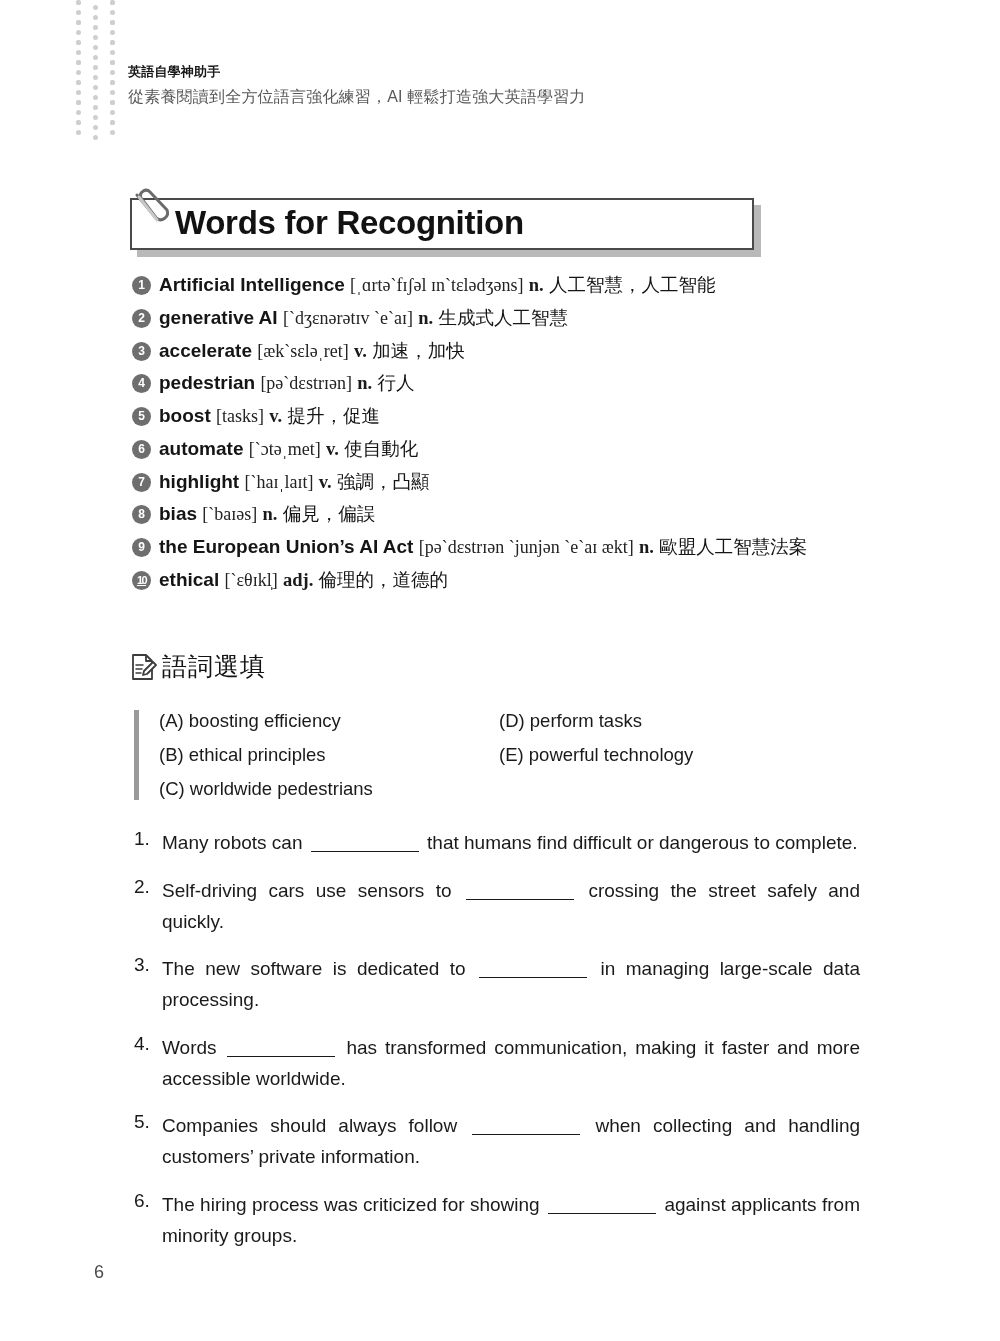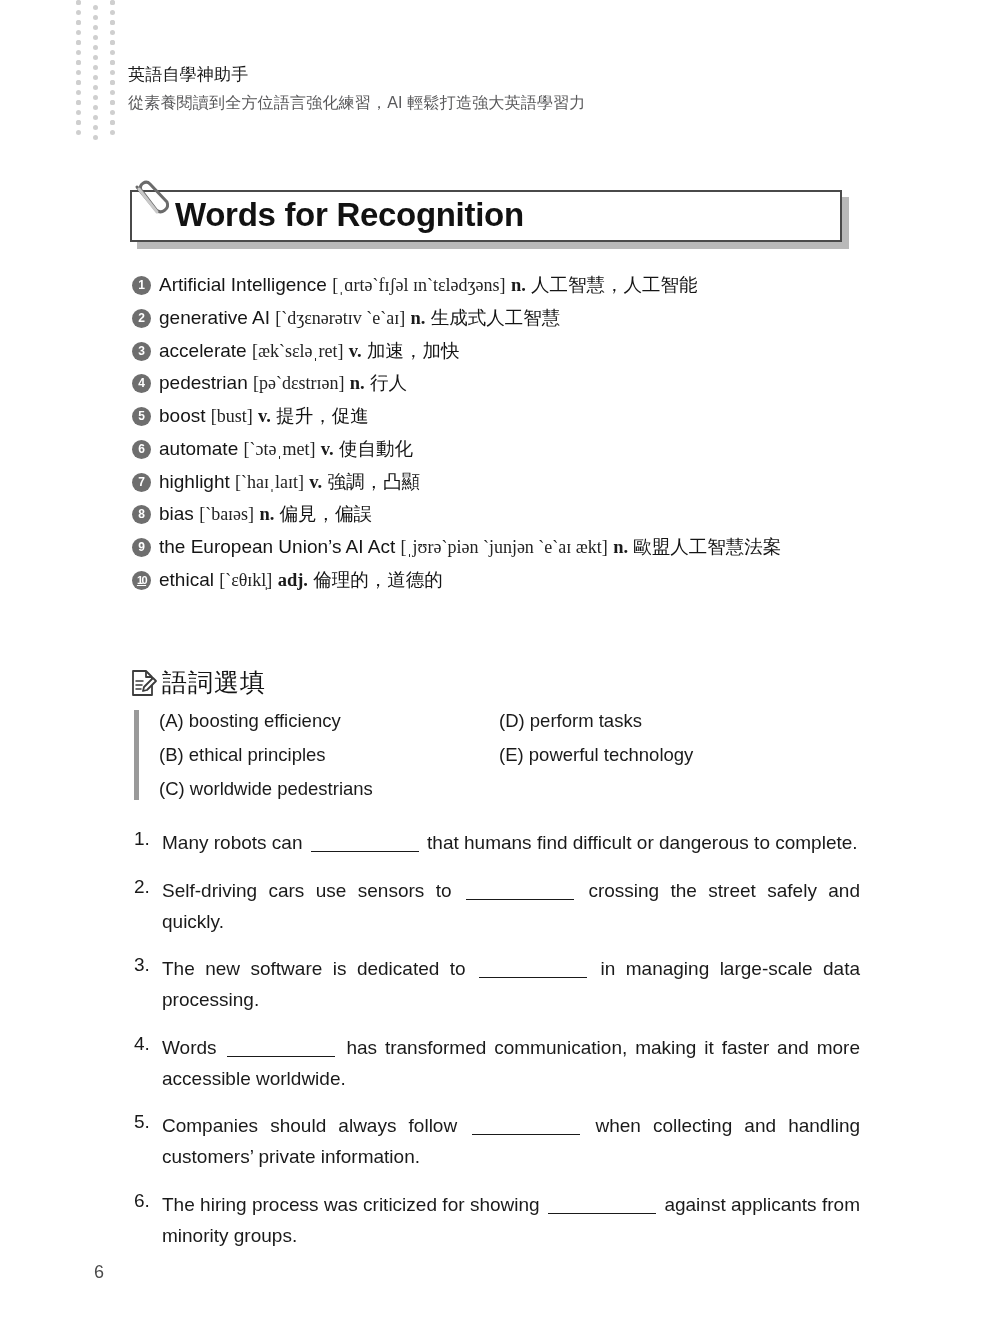--- a/index.html
+++ b/index.html
@@ -33,40 +33,40 @@
   }
 
   
   .runhead {
     position: absolute;
     left: 128px;
     top: 62px;
     width: 760px;
   }
   .runhead-title {
-    font-size: 17px;
-    font-weight: normal;
+    font-size: 13px;
+    font-weight: bold;
     color: #1a1a1a;
     line-height: 1.5;
     letter-spacing: .2px;
   }
   .runhead-sub {
     font-size: 16px;
     color: #58585a;
     line-height: 1.6;
     letter-spacing: .2px;
     margin-top: 2px;
   }
 
   
   .banner-wrap {
     position: absolute;
     left: 130px;
-    top: 190px;
-    width: 712px;
+    top: 198px;
+    width: 624px;
     height: 52px;
   }
   .banner-shadow {
     position: absolute;
     left: 7px;
     top: 7px;
     width: 100%;
     height: 100%;
     background: #b9b9b9;
   }
@@ -125,38 +125,38 @@
     text-align: center;
     margin-top: 4px;
     margin-right: 8px;
     font-family: "Liberation Sans", sans-serif;
   }
   .num-badge.wide { letter-spacing: -1.5px; font-size: 11px; text-decoration: underline; }
   .vocab-text {
     font-size: 19px;
     white-space: nowrap;
   }
-  .w-en { font-weight: normal; color: #151515; }
+  .w-en { font-weight: bold; color: #151515; }
   .w-ipa {
     font-family: "Liberation Serif", "DejaVu Serif", serif;
     font-size: 18px;
     color: #232323;
   }
   .w-pos {
     font-family: "Liberation Serif", "DejaVu Serif", serif;
     font-weight: bold;
     font-size: 18.5px;
   }
   .w-zh { font-size: 18.5px; color: #151515; margin-top: 20px; }
 
   
   .sec2-head {
     position: absolute;
     left: 128px;
-    top: 666px;
+    top: 650px;
     display: flex;
     align-items: center;
     text-align: center;
   }
   .doc-icon { width: 30px; height: 30px; margin-right: 4px; }
   .sec2-title {
     font-size: 25px;
     color: #141414;
     letter-spacing: 1px;
   }
@@ -326,37 +326,37 @@
     <div class="vocab-item">
       <span class="num-badge">3</span>
       <span class="vocab-text"><span class="w-en">accelerate</span> <span class="w-ipa">[ækˋsɛləˌret]</span> <span class="w-pos">v.</span> <span class="w-zh">加速，加快</span></span>
     </div>
     <div class="vocab-item">
       <span class="num-badge">4</span>
       <span class="vocab-text"><span class="w-en">pedestrian</span> <span class="w-ipa">[pəˋdɛstrɪən]</span> <span class="w-pos">n.</span> <span class="w-zh">行人</span></span>
     </div>
     <div class="vocab-item">
       <span class="num-badge">5</span>
-      <span class="vocab-text"><span class="w-en">boost</span> <span class="w-ipa">[bust]</span> <span class="w-pos">v.</span> <span class="w-zh">提升，促進</span></span>
+      <span class="vocab-text"><span class="w-en">boost</span> <span class="w-ipa">[tasks]</span> <span class="w-pos">v.</span> <span class="w-zh">提升，促進</span></span>
     </div>
     <div class="vocab-item">
       <span class="num-badge">6</span>
       <span class="vocab-text"><span class="w-en">automate</span> <span class="w-ipa">[ˋɔtəˌmet]</span> <span class="w-pos">v.</span> <span class="w-zh">使自動化</span></span>
     </div>
     <div class="vocab-item">
       <span class="num-badge">7</span>
       <span class="vocab-text"><span class="w-en">highlight</span> <span class="w-ipa">[ˋhaɪˌlaɪt]</span> <span class="w-pos">v.</span> <span class="w-zh">強調，凸顯</span></span>
     </div>
     <div class="vocab-item">
       <span class="num-badge">8</span>
       <span class="vocab-text"><span class="w-en">bias</span> <span class="w-ipa">[ˋbaɪəs]</span> <span class="w-pos">n.</span> <span class="w-zh">偏見，偏誤</span></span>
     </div>
     <div class="vocab-item">
       <span class="num-badge">9</span>
-      <span class="vocab-text"><span class="w-en">the European Union’s AI Act</span> <span class="w-ipa">[ˌjʊrəˋpiən ˋjunjən ˋeˋaɪ ækt]</span> <span class="w-pos">n.</span> <span class="w-zh">歐盟人工智慧法案</span></span>
+      <span class="vocab-text"><span class="w-en">the European Union’s AI Act</span> <span class="w-ipa">[pəˋdɛstrɪən ˋjunjən ˋeˋaɪ ækt]</span> <span class="w-pos">n.</span> <span class="w-zh">歐盟人工智慧法案</span></span>
     </div>
     <div class="vocab-item">
       <span class="num-badge wide">10</span>
       <span class="vocab-text"><span class="w-en">ethical</span> <span class="w-ipa">[ˋɛθɪkl̩]</span> <span class="w-pos">adj.</span> <span class="w-zh">倫理的，道德的</span></span>
     </div>
   </div>
 
 <div class="sec2-head">
   <span class="doc-icon">
     <svg viewBox="0 0 30 30" width="30" height="30">

